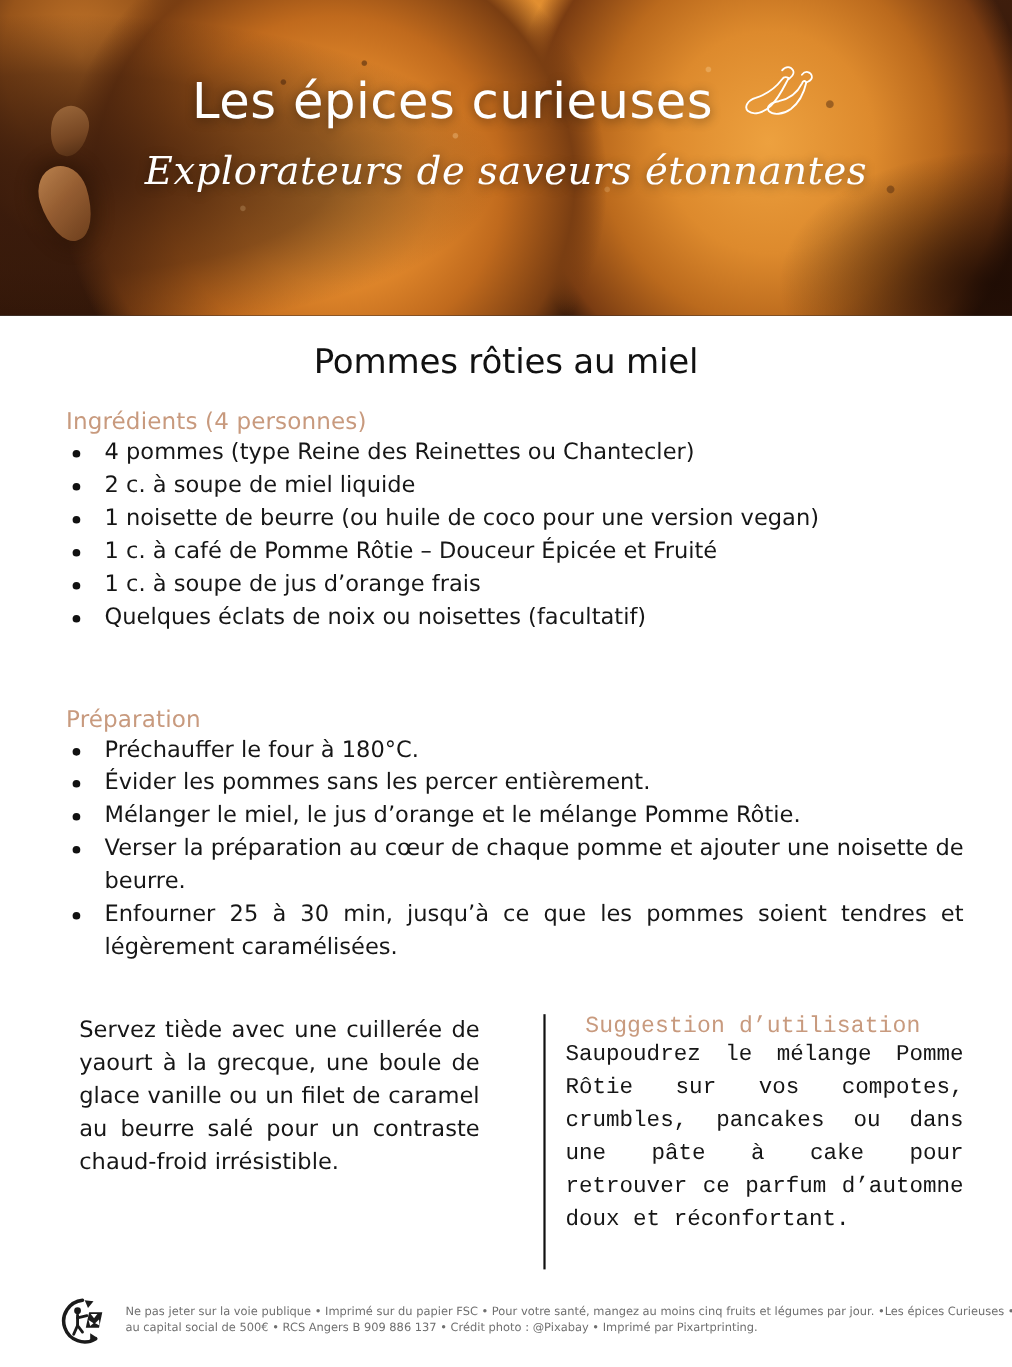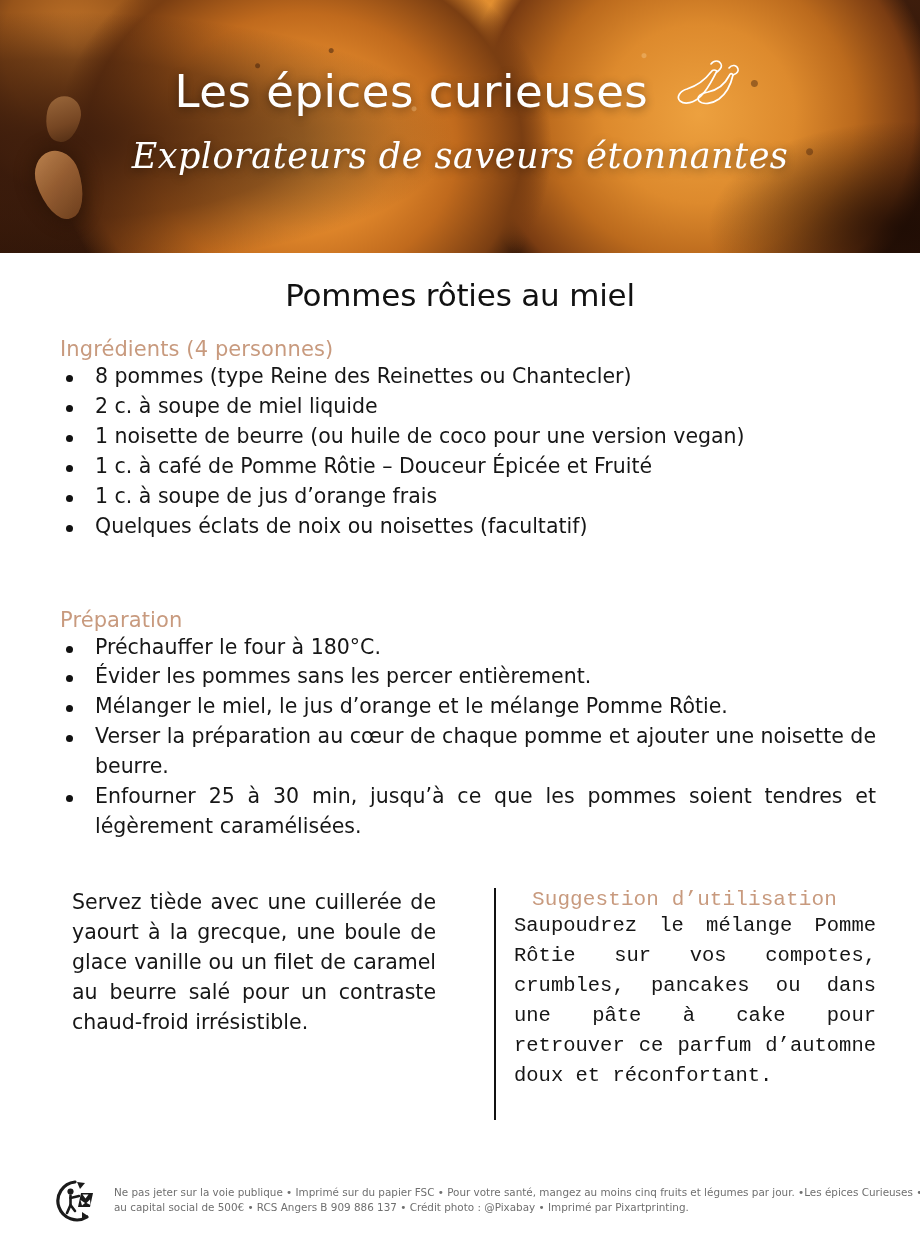--- a/index.html
+++ b/index.html
@@ -16,21 +16,21 @@
     width: 920px;
     height: 1243px;
     background: #ffffff;
     overflow: hidden;
   }
 
   
   .banner {
     position: relative;
     width: 920px;
-    height: 253px;
+    height: 287px;
     overflow: hidden;
     background: #000000;
   }
   .banner-photo {
     position: absolute;
     inset: 0;
     background:
       
       radial-gradient(ellipse 60% 70% at 6% 55%, rgba(60,28,12,0.95) 0%, rgba(60,28,12,0.55) 45%, rgba(0,0,0,0) 72%),
       radial-gradient(ellipse 30% 60% at 98% 90%, rgba(30,12,4,0.9) 0%, rgba(30,12,4,0) 70%),
@@ -247,21 +247,21 @@
     </div>
   </div>
 
   <div class="content">
 
     <h1 class="recipe-title">Pommes rôties au miel</h1>
 
     <div class="ingredients-block">
       <div class="section-heading">Ingrédients (4 personnes)</div>
       <ul class="recipe-list">
-        <li>8 pommes (type Reine des Reinettes ou Chantecler)</li>
+        <li>4 pommes (type Reine des Reinettes ou Chantecler)</li>
         <li>2 c. à soupe de miel liquide</li>
         <li>1 noisette de beurre (ou huile de coco pour une version vegan)</li>
         <li>1 c. à café de Pomme Rôtie – Douceur Épicée et Fruité</li>
         <li>1 c. à soupe de jus d’orange frais</li>
         <li>Quelques éclats de noix ou noisettes (facultatif)</li>
       </ul>
     </div>
 
     <div class="prep-block">
       <div class="section-heading">Préparation</div>

